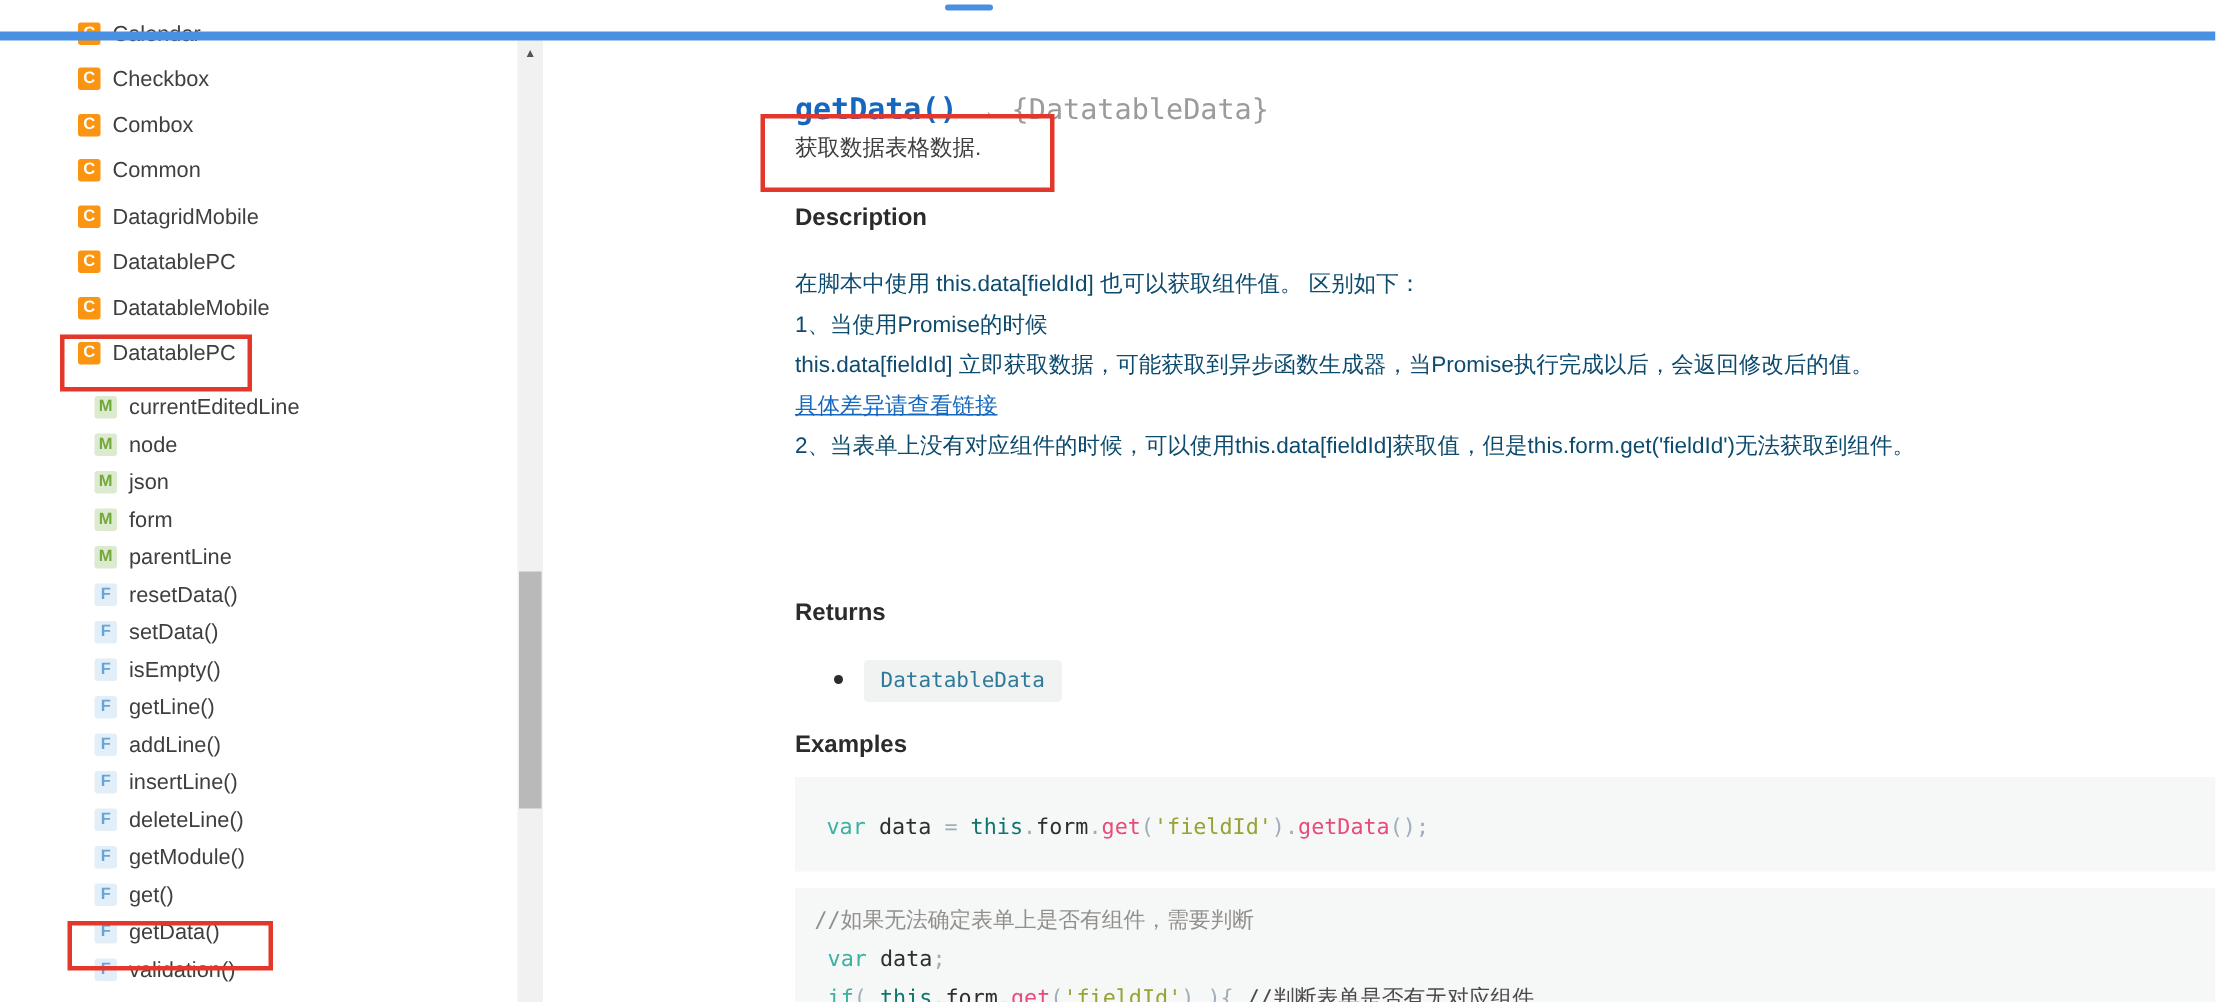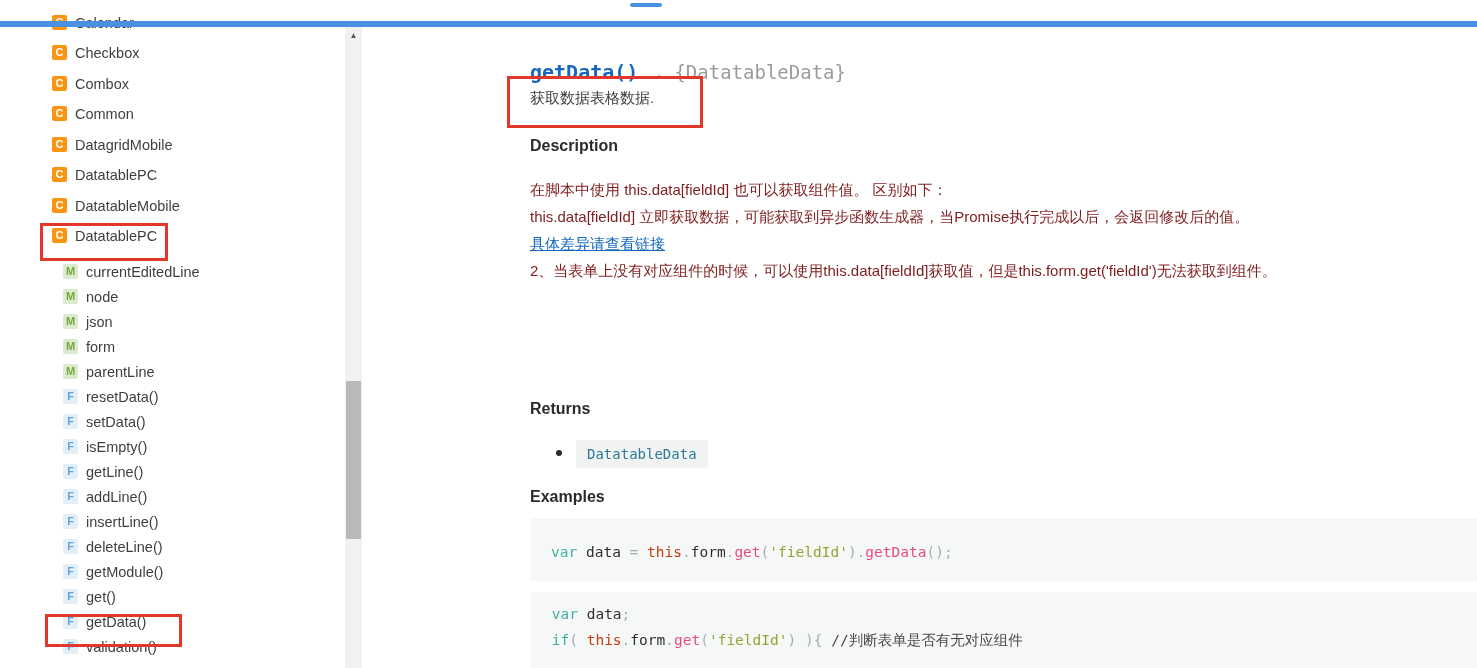--- a/index.html
+++ b/index.html
@@ -34,38 +34,38 @@
   .title-name{font-family:"DejaVu Sans Mono",monospace;font-weight:bold;font-size:20px;color:#1568bd;}
   .title-arrow{font-size:16px;color:#9b9b9b;margin:0 10px;}
   .title-type{font-family:"DejaVu Sans Mono",monospace;font-size:19px;color:#9b9b9b;}
   .summary-box{position:absolute;left:507px;top:49px;width:190px;height:46px;border:3px solid #e4372b;}
   .summary-text{position:absolute;left:530px;top:62px;font-size:15px;color:#3e3e3e;}
   .sec-heading{position:absolute;left:530px;font-size:16px;font-weight:bold;color:#2b2b2b;}
   .h-description{top:110px;}
   .h-returns{top:373px;}
   .h-examples{top:461px;}
   .desc-lines{position:absolute;left:530px;top:149px;width:947px;}
-  .dline{height:27px;line-height:27px;font-size:15px;color:#7f1d1d;white-space:nowrap;}
+  .dline{height:27px;line-height:27px;font-size:15px;color:#0c4a6e;white-space:nowrap;}
   .dline.link{color:#1568bd;cursor:pointer;text-decoration:underline;}
   .ret-bullet{position:absolute;left:556px;top:423px;width:6px;height:6px;border-radius:50%;background:#2b2b2b;}
   .ret-chip{
     position:absolute;left:576px;top:413px;background:#f1f2f2;border-radius:3px;
     font-family:"DejaVu Sans Mono",monospace;font-size:14px;color:#2d7a99;padding:6px 11px;
   }
   .codeblock{
     position:absolute;left:530px;width:947px;background:#f6f7f7;
     font-family:"DejaVu Sans Mono",monospace;font-size:14.5px;
   }
   .code1{top:491px;height:63px;padding:21px 0 0 21px;box-sizing:border-box;}
   .code2{top:565px;height:130px;padding:9px 0 0 13px;box-sizing:border-box;}
   .cline{height:26px;line-height:26px;white-space:pre;}
   .tk-kw{color:#3db1a2;}
   .tk-id{color:#2f2f2f;font-weight:normal;}
   .tk-pu{color:#a0aeb9;}
-  .tk-th{color:#c2410c;}
+  .tk-th{color:#0f766e;}
   .tk-fn{color:#e84c7a;}
   .tk-st{color:#99a234;}
   .tk-cm{color:#90908c;}
   .tk-cm2{color:#4a4a4a;}
 </style>
 </head>
 <body>
 
 <div class="tab-indicator"></div>
 <div class="blue-bar"></div>
@@ -183,30 +183,32 @@
     <span class="title-arrow">→</span>
     <span class="title-type">{DatatableData}</span>
   </div>
 
   <div class="summary-box"></div>
   <div class="summary-text">获取数据表格数据.</div>
 
   <div class="sec-heading h-description">Description</div>
   <div class="desc-lines">
       <div class="dline">在脚本中使用 this.data[fieldId] 也可以获取组件值。 区别如下：</div>
+      <div class="dline">1、当使用Promise的时候</div>
       <div class="dline">this.data[fieldId] 立即获取数据，可能获取到异步函数生成器，当Promise执行完成以后，会返回修改后的值。</div>
       <div class="dline link">具体差异请查看链接</div>
       <div class="dline">2、当表单上没有对应组件的时候，可以使用this.data[fieldId]获取值，但是this.form.get('fieldId')无法获取到组件。</div>
     </div>
 
   <div class="sec-heading h-returns">Returns</div>
   <div class="ret-bullet"></div>
   <div class="ret-chip">DatatableData</div>
 
   <div class="sec-heading h-examples">Examples</div>
   <div class="codeblock code1">
       <div class="cline"><span class="tk-kw">var</span><span class="tk-pu"> </span><span class="tk-id">data</span><span class="tk-pu"> </span><span class="tk-pu">=</span><span class="tk-pu"> </span><span class="tk-th">this</span><span class="tk-pu">.</span><span class="tk-id">form</span><span class="tk-pu">.</span><span class="tk-fn">get</span><span class="tk-pu">(</span><span class="tk-st">'fieldId'</span><span class="tk-pu">)</span><span class="tk-pu">.</span><span class="tk-fn">getData</span><span class="tk-pu">(</span><span class="tk-pu">)</span><span class="tk-pu">;</span></div>
     </div>
   <div class="codeblock code2">
+      <div class="cline"><span class="tk-cm">//如果无法确定表单上是否有组件，需要判断</span></div>
       <div class="cline"><span class="tk-pu"> </span><span class="tk-kw">var</span><span class="tk-pu"> </span><span class="tk-id">data</span><span class="tk-pu">;</span></div>
       <div class="cline"><span class="tk-pu"> </span><span class="tk-kw">if</span><span class="tk-pu">(</span><span class="tk-pu"> </span><span class="tk-th">this</span><span class="tk-pu">.</span><span class="tk-id">form</span><span class="tk-pu">.</span><span class="tk-fn">get</span><span class="tk-pu">(</span><span class="tk-st">'fieldId'</span><span class="tk-pu">)</span><span class="tk-pu"> </span><span class="tk-pu">)</span><span class="tk-pu">{</span><span class="tk-pu"> </span><span class="tk-cm2">//判断表单是否有无对应组件</span></div>
     </div>
 </div>
 
 </body></html>

